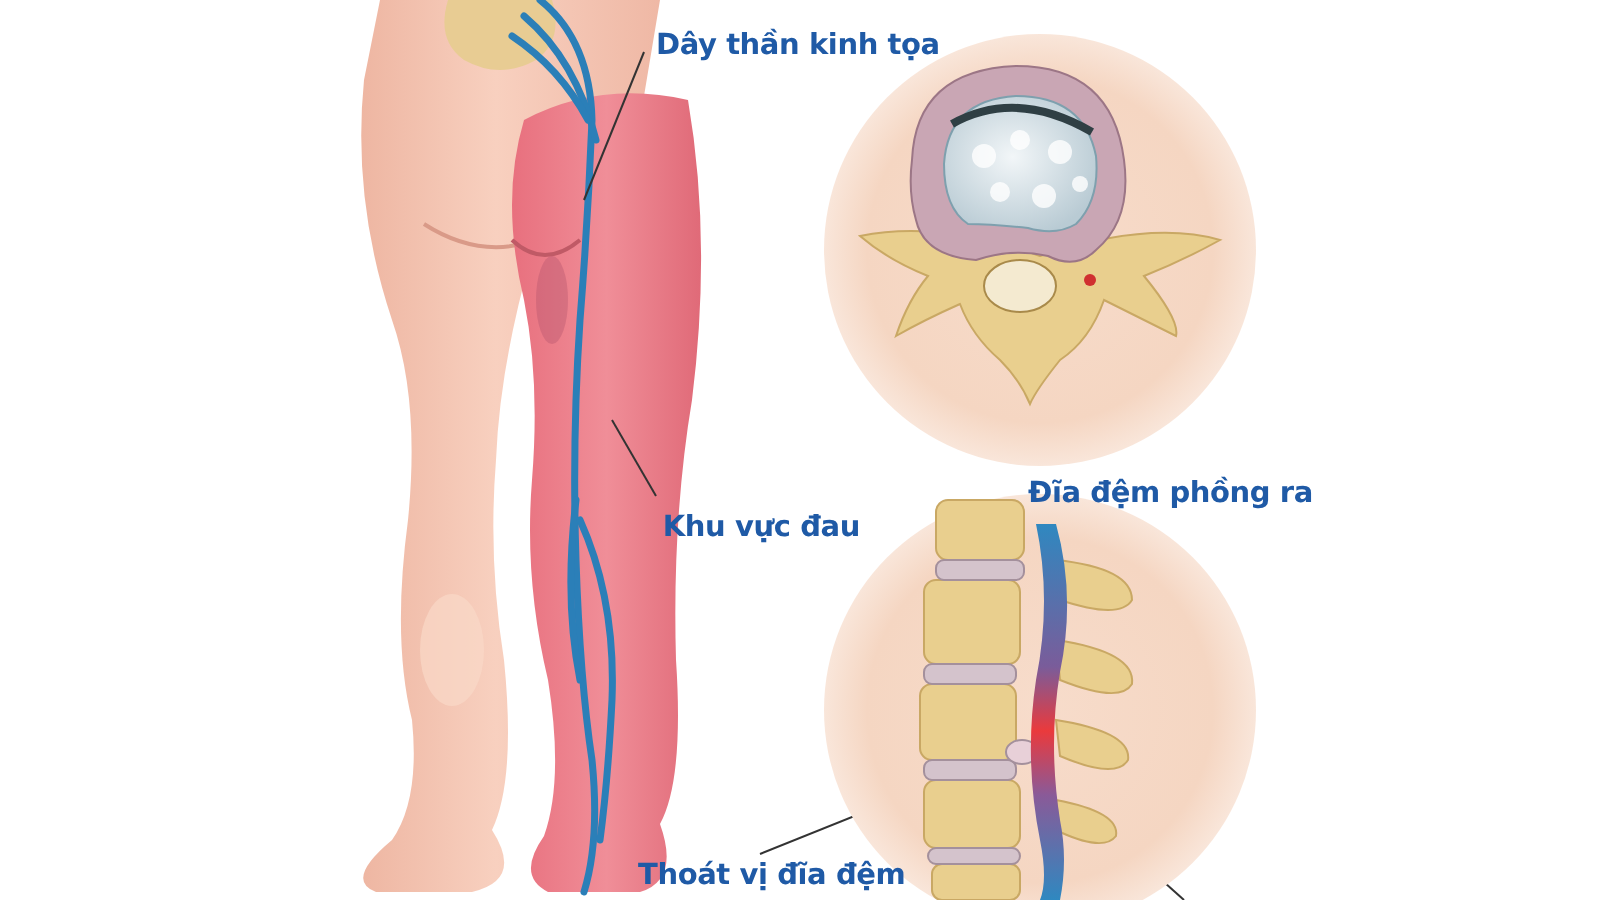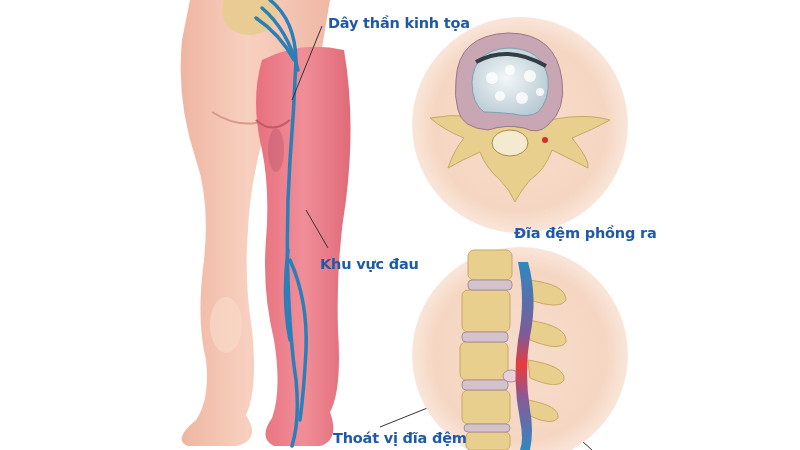--- a/index.html
+++ b/index.html
@@ -1,19 +1,19 @@
 <!DOCTYPE html>
 <html><head>
 <meta charset="utf-8">
 <style>
   html, body { margin:0; padding:0; }
   body { width:800px; height:450px; overflow:hidden; background:#ffffff; position:relative; font-family:"DejaVu Sans", sans-serif; }
   .canvas { position:absolute; left:0; top:0; width:800px; height:450px; }
   .label { position:absolute; color:#1f5aa6; font-weight:bold; font-size:14.5px; line-height:17px; white-space:nowrap; letter-spacing:-0.2px; }
-  .center { text-align:left; }
+  .center { text-align:right; }
 </style>
 </head>
 <body>
 
 <div class="canvas">
 <svg width="800" height="450" viewBox="0 0 800 450">
   <defs>
     <radialGradient id="circBg" cx="50%" cy="50%" r="50%">
       <stop offset="0%" stop-color="#f7dccb"></stop>
       <stop offset="80%" stop-color="#f5d6c2"></stop>
@@ -108,18 +108,18 @@
       <rect x="462" y="332" width="46" height="10" rx="4"></rect>
       <rect x="462" y="380" width="46" height="10" rx="4"></rect>
       <rect x="464" y="424" width="46" height="8" rx="4"></rect>
     </g>
     <ellipse cx="511" cy="376" rx="8" ry="6" fill="#e8d0d8" stroke="#a4909c"></ellipse>
     <path d="M518,262 Q526,300 518,340 Q512,380 520,420 Q524,440 520,450 L530,450 Q534,430 530,410 Q524,372 530,336 Q538,298 528,262 Z" fill="url(#cordG)"></path>
   </g>
 </svg>
 
 <div class="label" style="left:328px; top:3px;margin-top:12px;">Dây thần kinh tọa</div>
-<div class="label" style="left:514px; top:225px;">Đĩa đệm phồng ra</div>
+<div class="label" style="left:514px; top:239px;">Đĩa đệm phồng ra</div>
 <div class="label center" style="left:320px; top:256px; width:110px;">
   <div>Khu vực đau</div>
 </div>
-<div class="label" style="left:333px; top:430px;">Thoát vị đĩa đệm</div>
+<div class="label" style="left:319px; top:430px;">Thoát vị đĩa đệm</div>
 </div>
 
 </body></html>

